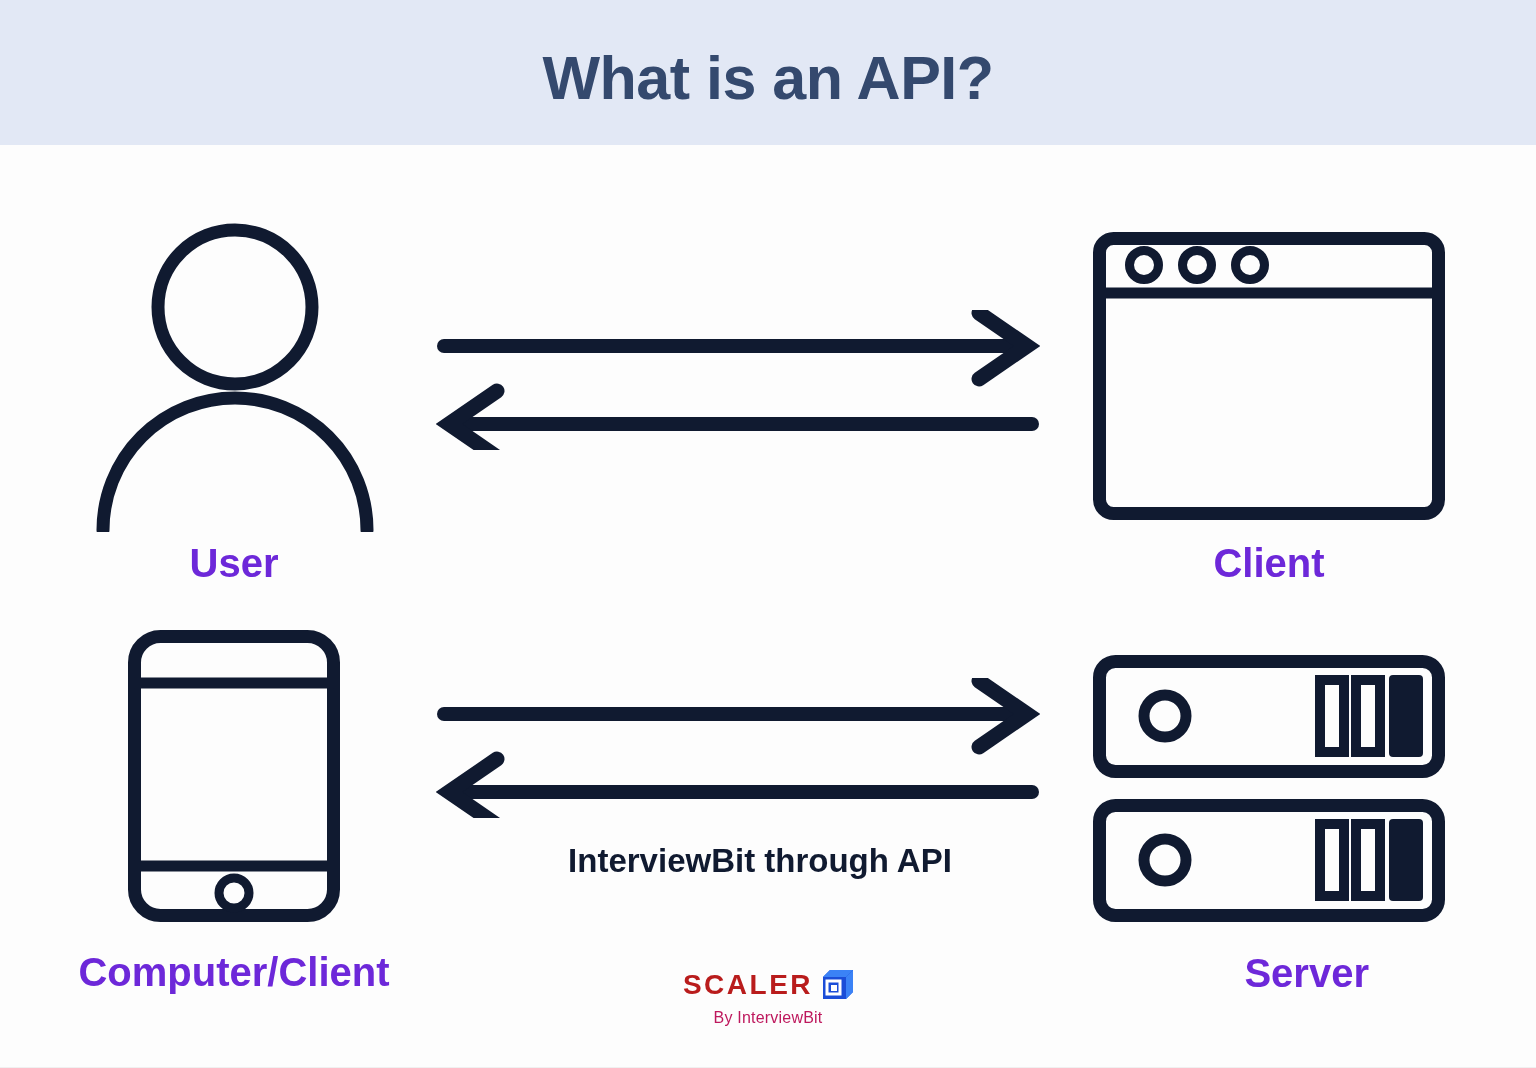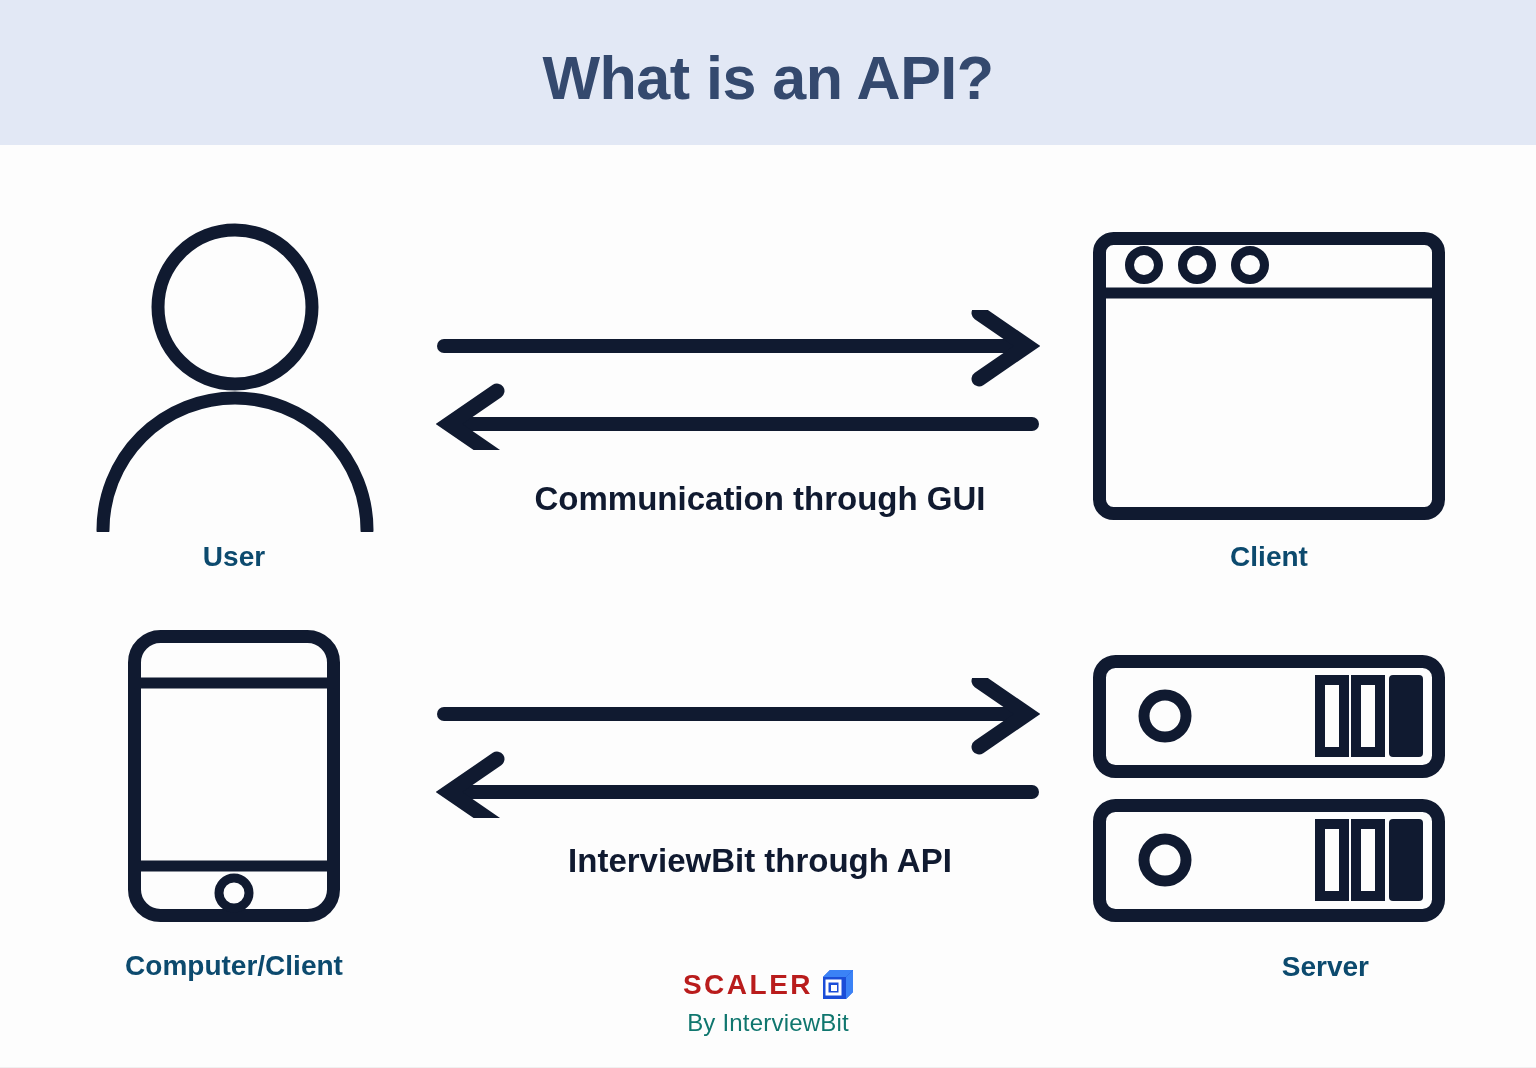--- a/index.html
+++ b/index.html
@@ -49,23 +49,23 @@
   
   .node {
     position: absolute;
   }
   .icon-svg {
     display: block;
   }
   .node-label {
     position: absolute;
     text-align: center;
-    font-size: 28px;
-    font-weight: bold;
-    color: #0c4a6e;
+    font-size: 40px;
+    font-weight: bold;
+    color: #6d28d9;
     white-space: nowrap;
     font-family: "Liberation Sans", sans-serif;
   }
   .arrow-label {
     position: absolute;
     text-align: center;
     font-size: 33px;
     font-weight: bold;
     color: #101a30;
     white-space: nowrap;
@@ -93,22 +93,22 @@
   .logo-word {
     font-size: 28px;
     font-weight: bold;
     letter-spacing: 2.5px;
     color: #b91c1c;
     font-family: "Liberation Sans", sans-serif;
     line-height: 1;
   }
   .logo-sub {
     margin-top: 7px;
-    font-size: 24px;
-    color: #0f766e;
+    font-size: 16px;
+    color: #be185d;
     font-family: "Liberation Sans", sans-serif;
     letter-spacing: 0.2px;
   }
 </style>
 </head>
 <body>
 
 <div id="canvas">
 
   <div class="header-band"></div>
@@ -140,21 +140,20 @@
         <line x1="8" y1="36" x2="586" y2="36" stroke="#101a30" stroke-width="14" stroke-linecap="round"></line>
         <polyline points="543,3 591,36 543,69" fill="none" stroke="#101a30" stroke-width="15" stroke-linecap="round" stroke-linejoin="miter"></polyline>
       </g>
 
       <g>
         <line x1="18" y1="114" x2="596" y2="114" stroke="#101a30" stroke-width="14" stroke-linecap="round"></line>
         <polyline points="61,81 13,114 61,147" fill="none" stroke="#101a30" stroke-width="15" stroke-linecap="round" stroke-linejoin="miter"></polyline>
       </g>
     </svg>
   </div>
-  <div class="arrow-label" style="left:472px; top:480px; width:576px;">Communication through GUI</div>
 
   <div class="node" style="left:128px; top:630px;">
     <svg class="icon-svg" width="212" height="292" viewBox="0 0 212 292">
       <rect x="6.5" y="6.5" width="199" height="279" rx="26" ry="26" fill="none" stroke="#101a30" stroke-width="13"></rect>
       <line x1="6.5" y1="53" x2="205.5" y2="53" stroke="#101a30" stroke-width="11"></line>
       <line x1="6.5" y1="236" x2="205.5" y2="236" stroke="#101a30" stroke-width="11"></line>
       <circle cx="106" cy="263" r="15" fill="none" stroke="#101a30" stroke-width="9"></circle>
     </svg>
   </div>
   <div class="node-label" style="left:74px; top:950px; width:320px;">Computer/Client</div>

